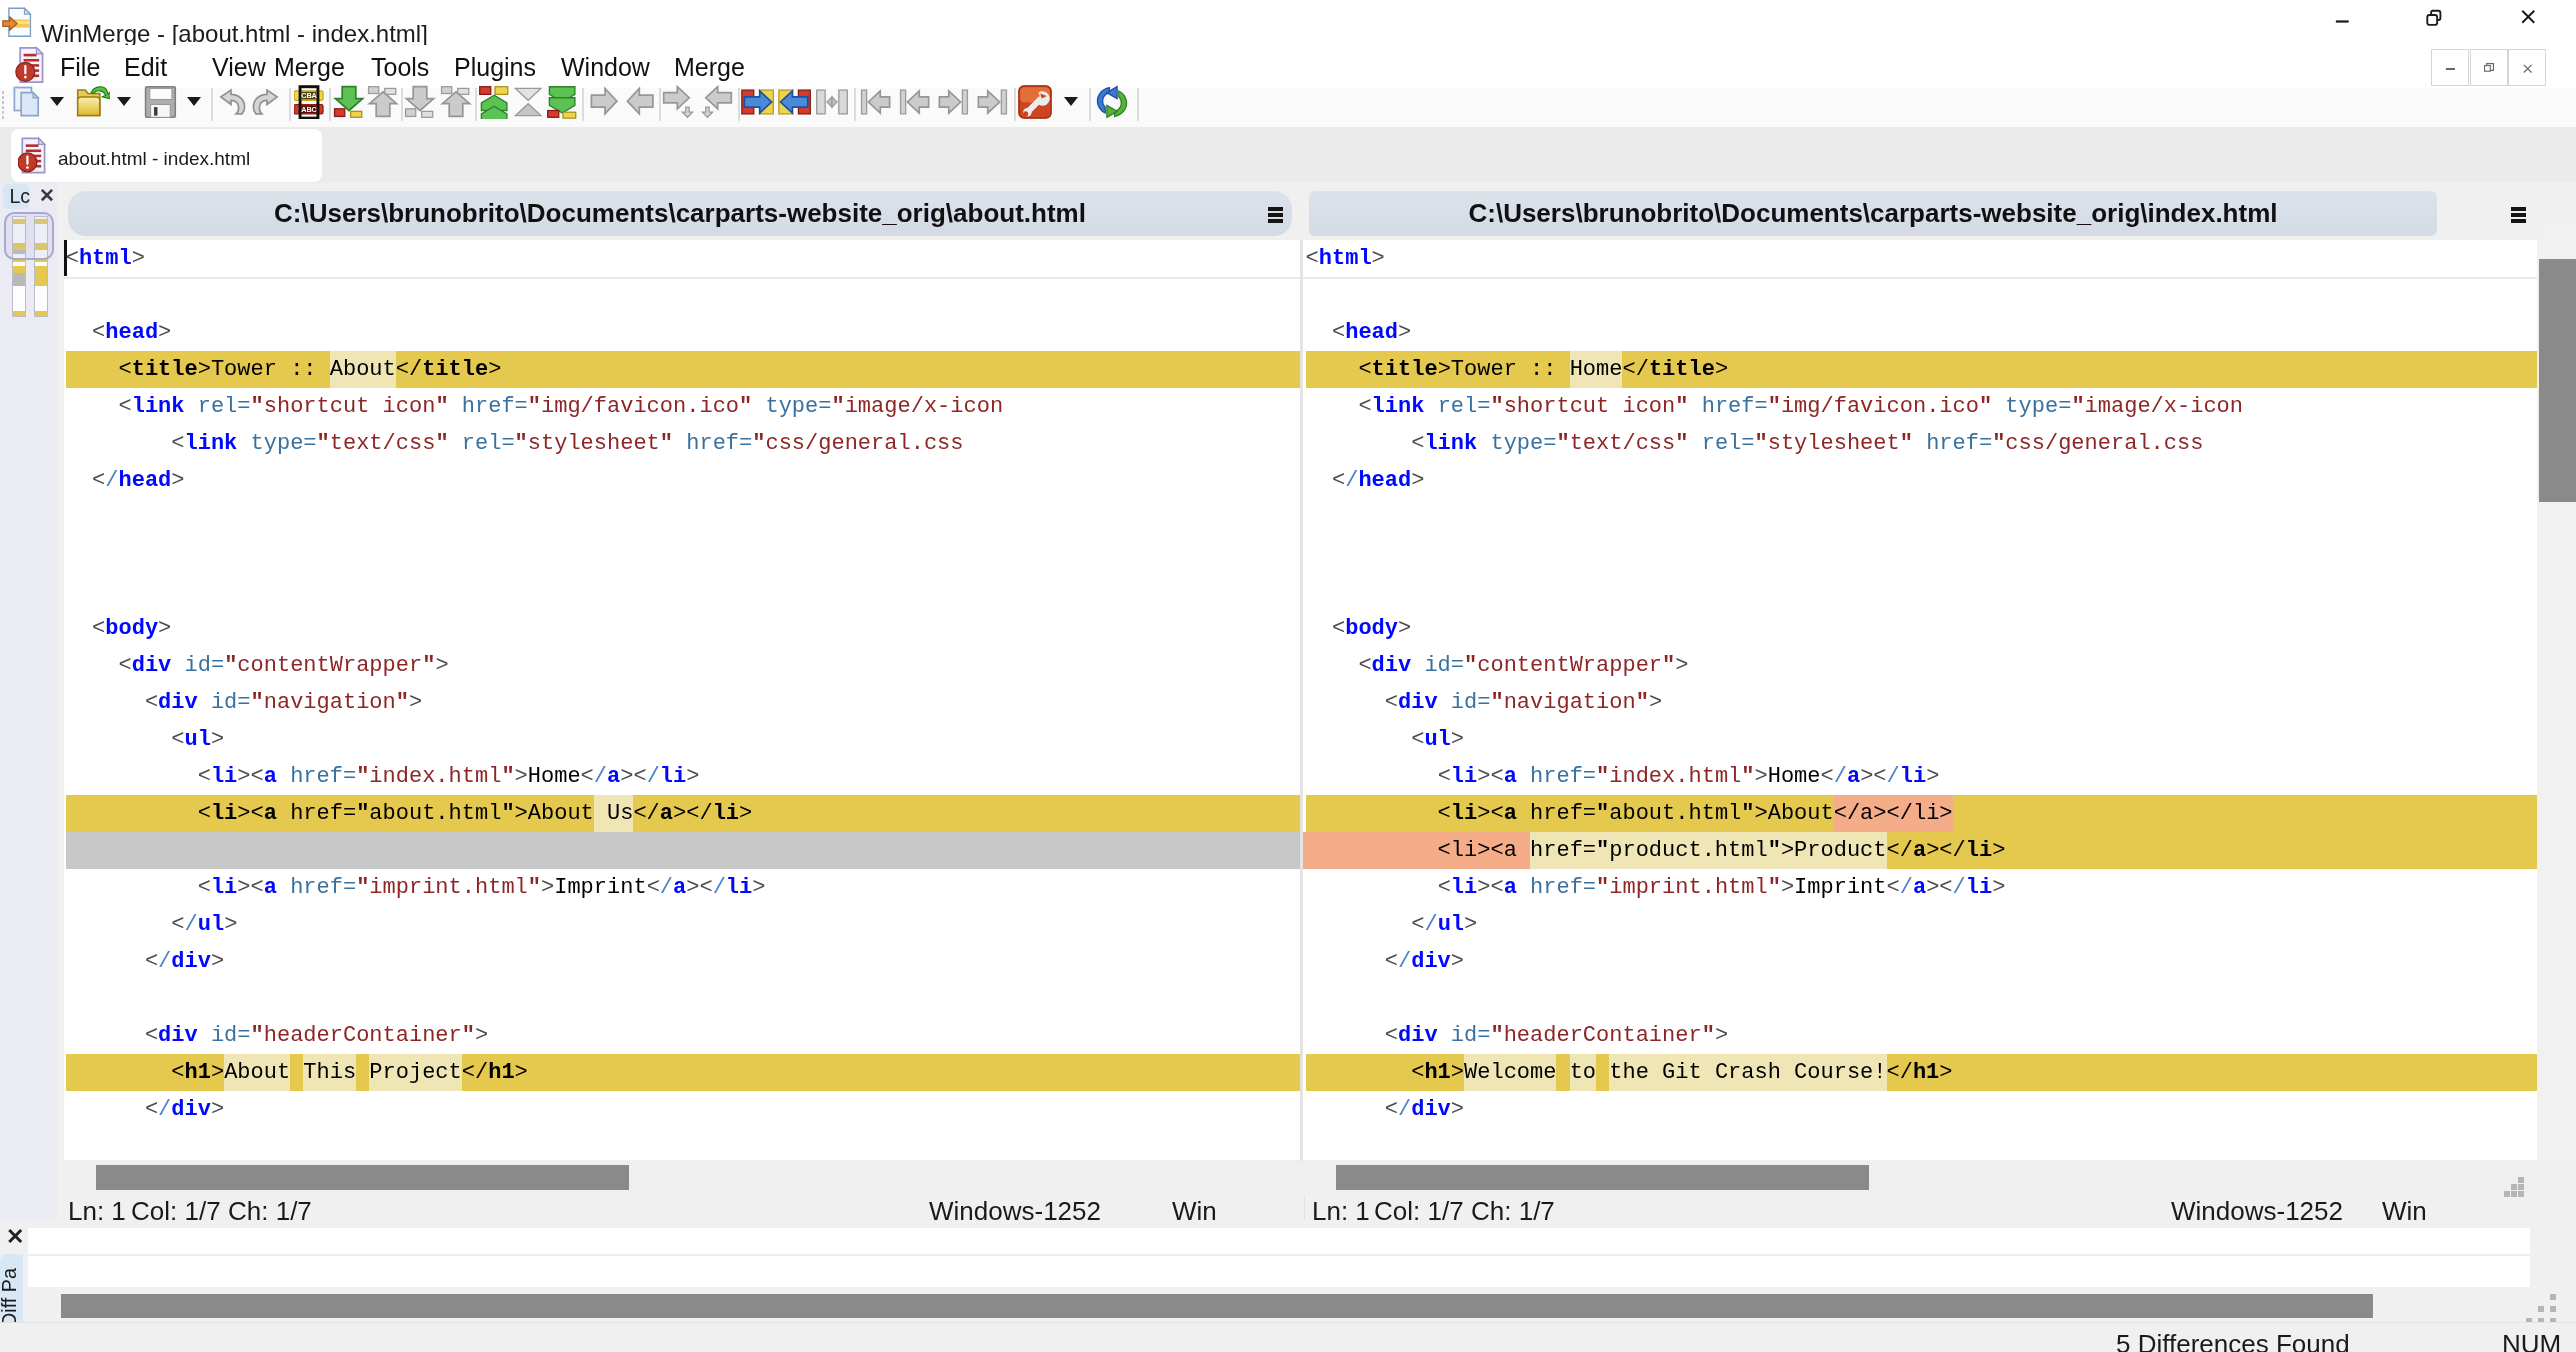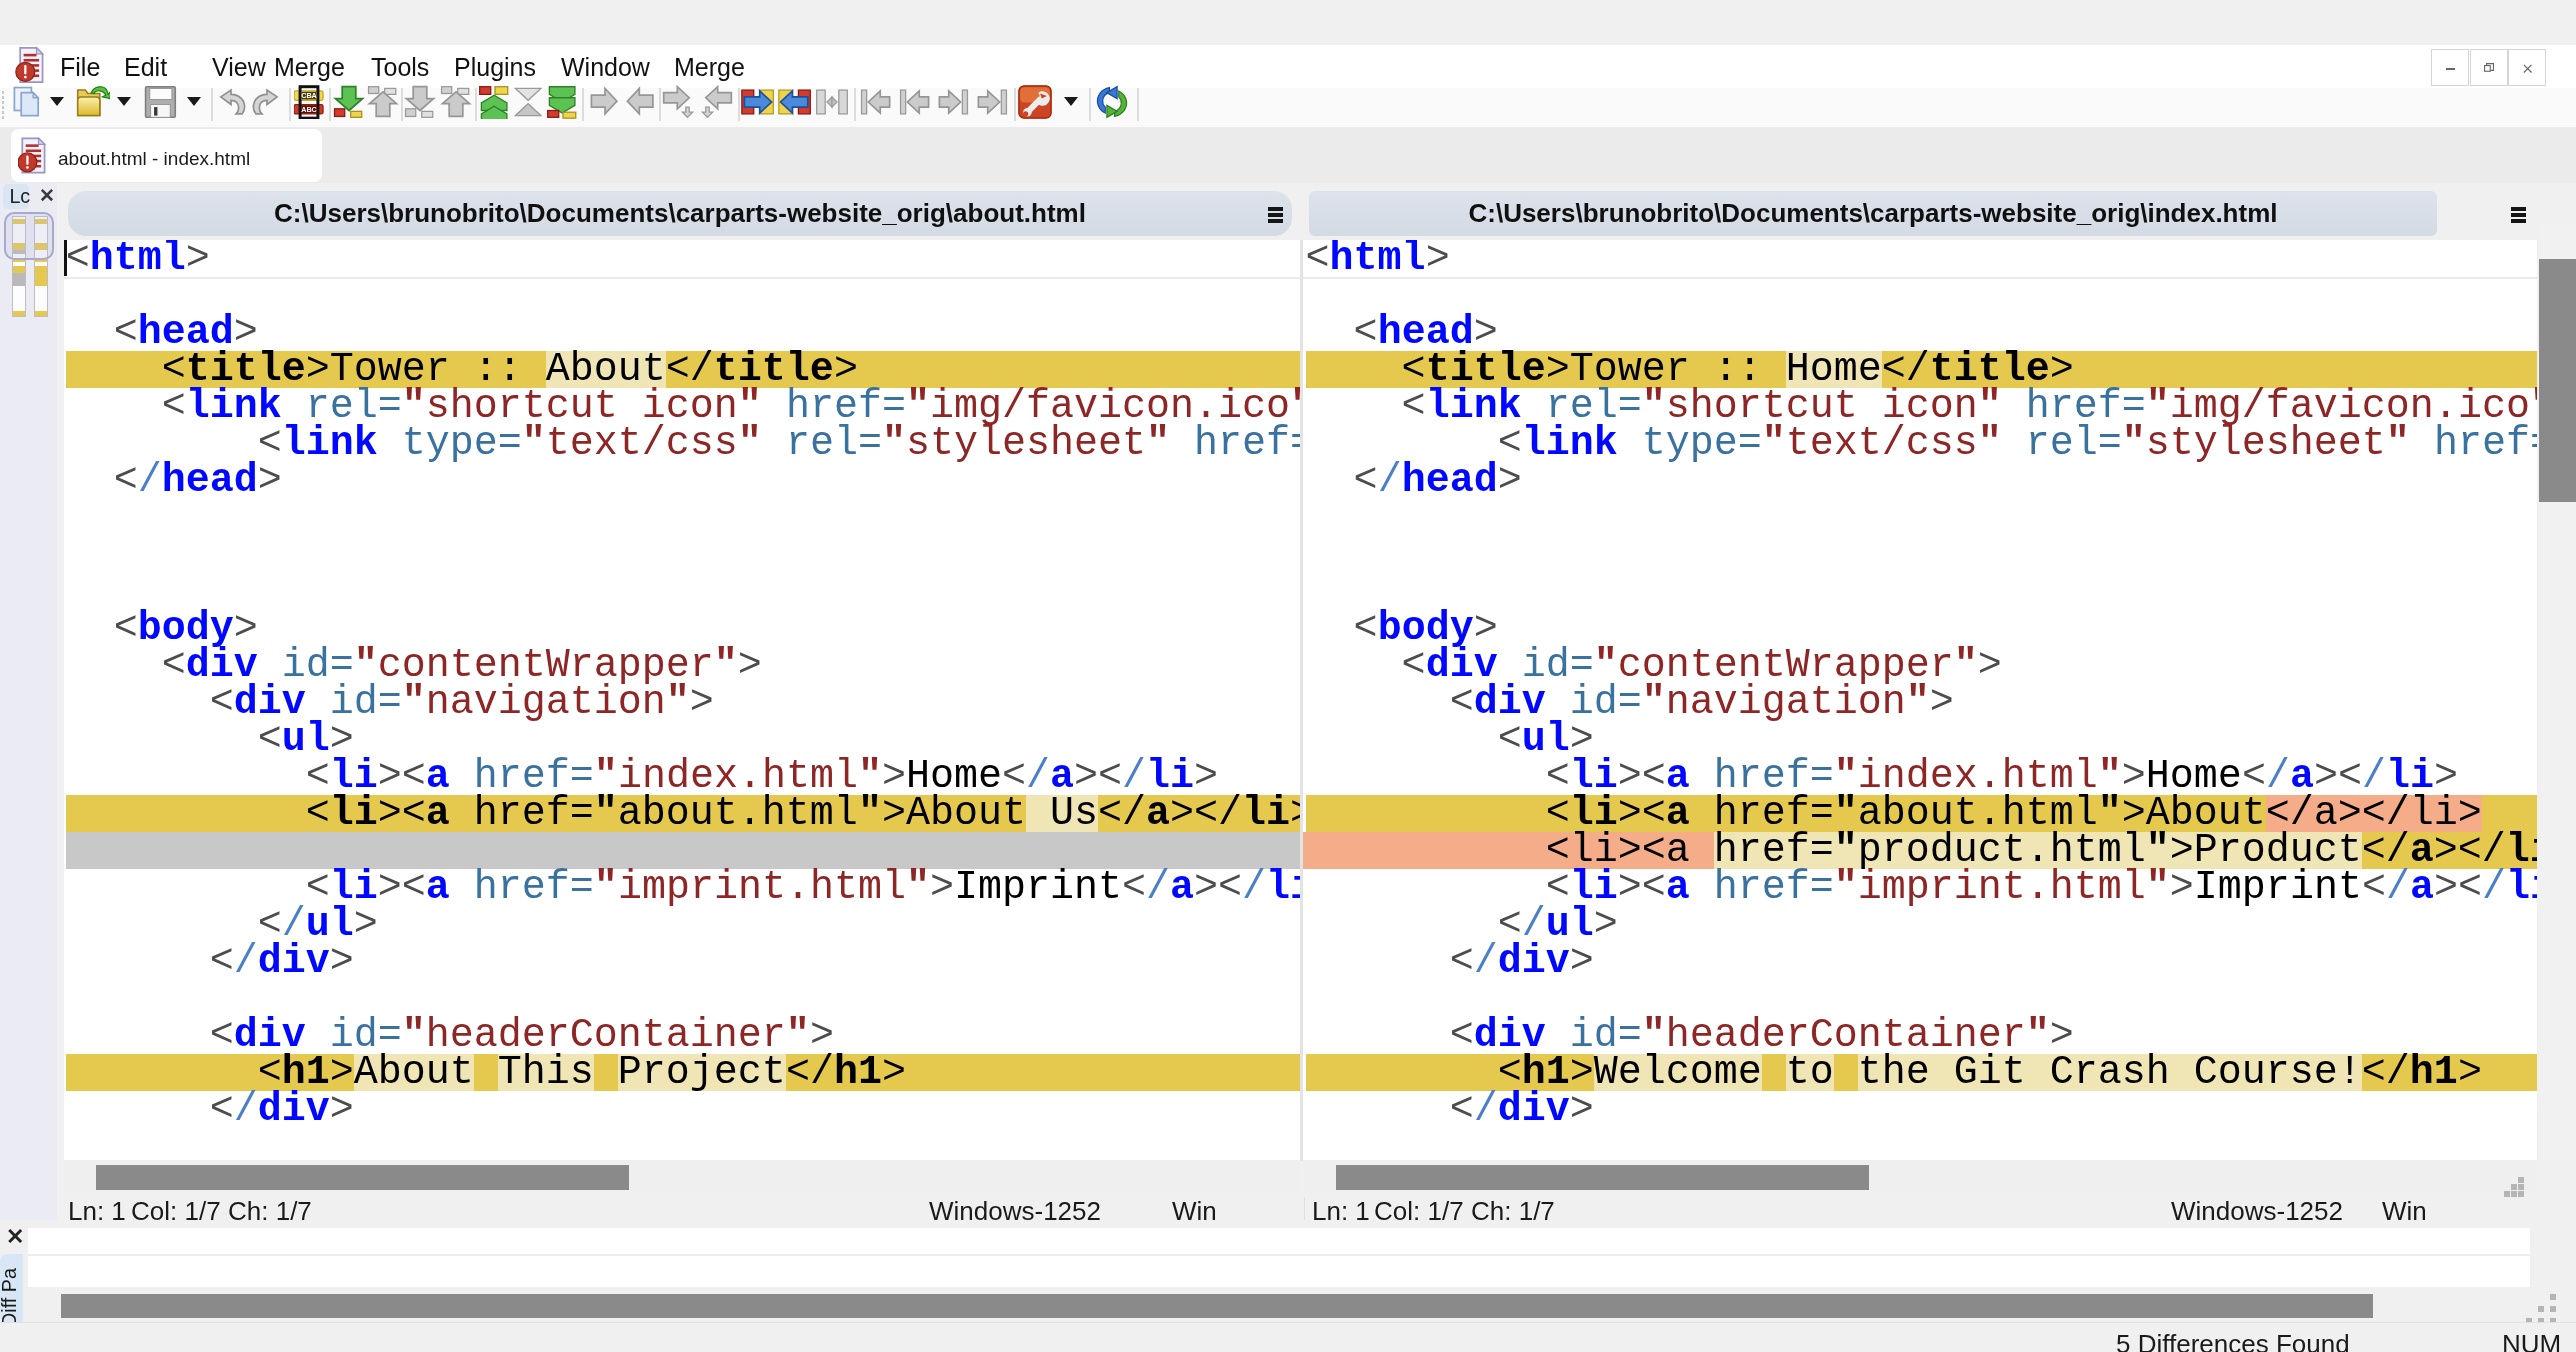--- a/index.html
+++ b/index.html
@@ -36,21 +36,21 @@
 
 
 .fhdr { position:absolute; top:191px; height:45px; background:linear-gradient(#dde3eb,#d3dae4); border-radius:6px; font-weight:bold; font-size:26px; color:#101010; text-align:center; line-height:45px; }
 #lhdr { left:68px; width:1224px;border-radius:18px; }
 #rhdr { left:1309px; width:1128px; }
 .hmenu { position:absolute; top:16.3px; width:14.5px; height:19px; }
 .hmenu div { height:3.4px; background:#151515; margin-bottom:2.6px; }
 
 
 .pane { position:absolute; top:240px; height:921px; background:#ffffff; overflow:hidden;
-  font-family:"Liberation Mono", monospace; font-size:40px; line-height:37px; white-space:pre; color:#000; }
+  font-family:"Liberation Mono", monospace; font-size:22px; line-height:37px; white-space:pre; color:#000; }
 #lpane { left:64px; width:1236px; padding-left:1.7px; }
 #rpane { left:1303px; width:1234px; padding-left:2.6px; }
 .ln { height:37px; }
 .yrow { background:#e5c94e; }
 .grow { background:#c8c8c8; }
 .t { color:#0008ff; font-weight:bold; }
 .b { color:#4d4d4d; }
 .s { color:#4b80c8; }
 .a { color:#39719f; }
 .q { color:#8e2626; font-weight:bold; }
@@ -86,20 +86,40 @@
 
 #bstatus { position:absolute; left:0; top:1322px; width:2576px; height:30px; background:#f0f0f0; border-top:0.9px solid #e2e2e2; font-size:26px; line-height:29px; color:#1a1a1a; }
 
 .grip { position:absolute; }
 .grip i { position:absolute; width:6px; height:6px; background:#b5b5b5; }
 </style>
 </head>
 <body>
 <div id="app">
 
+<div id="titlebar">
+  <svg class="abs" style="left:1.7px;top:6.8px" width="31" height="31" viewBox="0 0 36 36">
+    <path d="M8 1.5 L26 1.5 L33 8.5 L33 34 L8 34 Z" fill="#f8fbff" stroke="#7f9cc4" stroke-width="1.6"></path>
+    <path d="M26 1.5 L26 8.5 L33 8.5 Z" fill="#cfdcef" stroke="#7f9cc4" stroke-width="1.2"></path>
+    <rect x="9" y="14.5" width="23" height="9.5" fill="#f7c94a"></rect>
+    <rect x="9" y="16.5" width="23" height="3" fill="#fbe49a"></rect>
+    <path d="M1 16 L9 16 L9 11.5 L17.5 19.2 L9 27 L9 22.5 L1 22.5 Z" fill="#e2883a" stroke="#a85618" stroke-width="1.4"></path>
+  </svg>
+  <div id="title-text">WinMerge - [about.html - index.html]</div>
+  <svg class="abs" style="left:2335px;top:11px" width="15.4" height="20.5" viewBox="0 0 18 24">
+    <rect x="1" y="11" width="15" height="2.6" fill="#1a1a1a"></rect>
+  </svg>
+  <svg class="abs" style="left:2426px;top:6px" width="16.3" height="24" viewBox="0 0 19 28">
+    <rect x="1.5" y="10.5" width="11.5" height="11.5" rx="2.5" fill="none" stroke="#1a1a1a" stroke-width="2.2"></rect>
+    <path d="M6 10 L6 7.5 Q6 5.5 8 5.5 L14.5 5.5 Q16.8 5.5 16.8 7.8 L16.8 14 Q16.8 16.3 14.6 16.3 L13.5 16.3" fill="none" stroke="#1a1a1a" stroke-width="2.2"></path>
+  </svg>
+  <svg class="abs" style="left:2521px;top:6px" width="14.5" height="24" viewBox="0 0 17 28">
+    <path d="M1.5 5.5 L15.5 19.5 M15.5 5.5 L1.5 19.5" stroke="#1a1a1a" stroke-width="2.3"></path>
+  </svg>
+</div>
 
 <div id="menubar">
   <svg class="abs" style="left:14.5px;top:0.9px" width="31" height="38" viewBox="0 0 36 44">
     <path d="M6 2 L25 2 L32 9 L32 42 L6 42 Z" fill="#f4f2fb" stroke="#9b94c8" stroke-width="2"></path>
     <path d="M25 2 L25 9 L32 9 Z" fill="#d9d4ee" stroke="#9b94c8" stroke-width="1.5"></path>
     <rect x="10" y="9" width="15" height="3" fill="#b03030"></rect>
     <rect x="10" y="15" width="18" height="3" fill="#b03030"></rect>
     <rect x="10" y="21" width="18" height="3" fill="#b03030"></rect>
     <rect x="10" y="27" width="18" height="3" fill="#b03030"></rect>
     <rect x="10" y="33" width="18" height="3" fill="#b03030"></rect>

